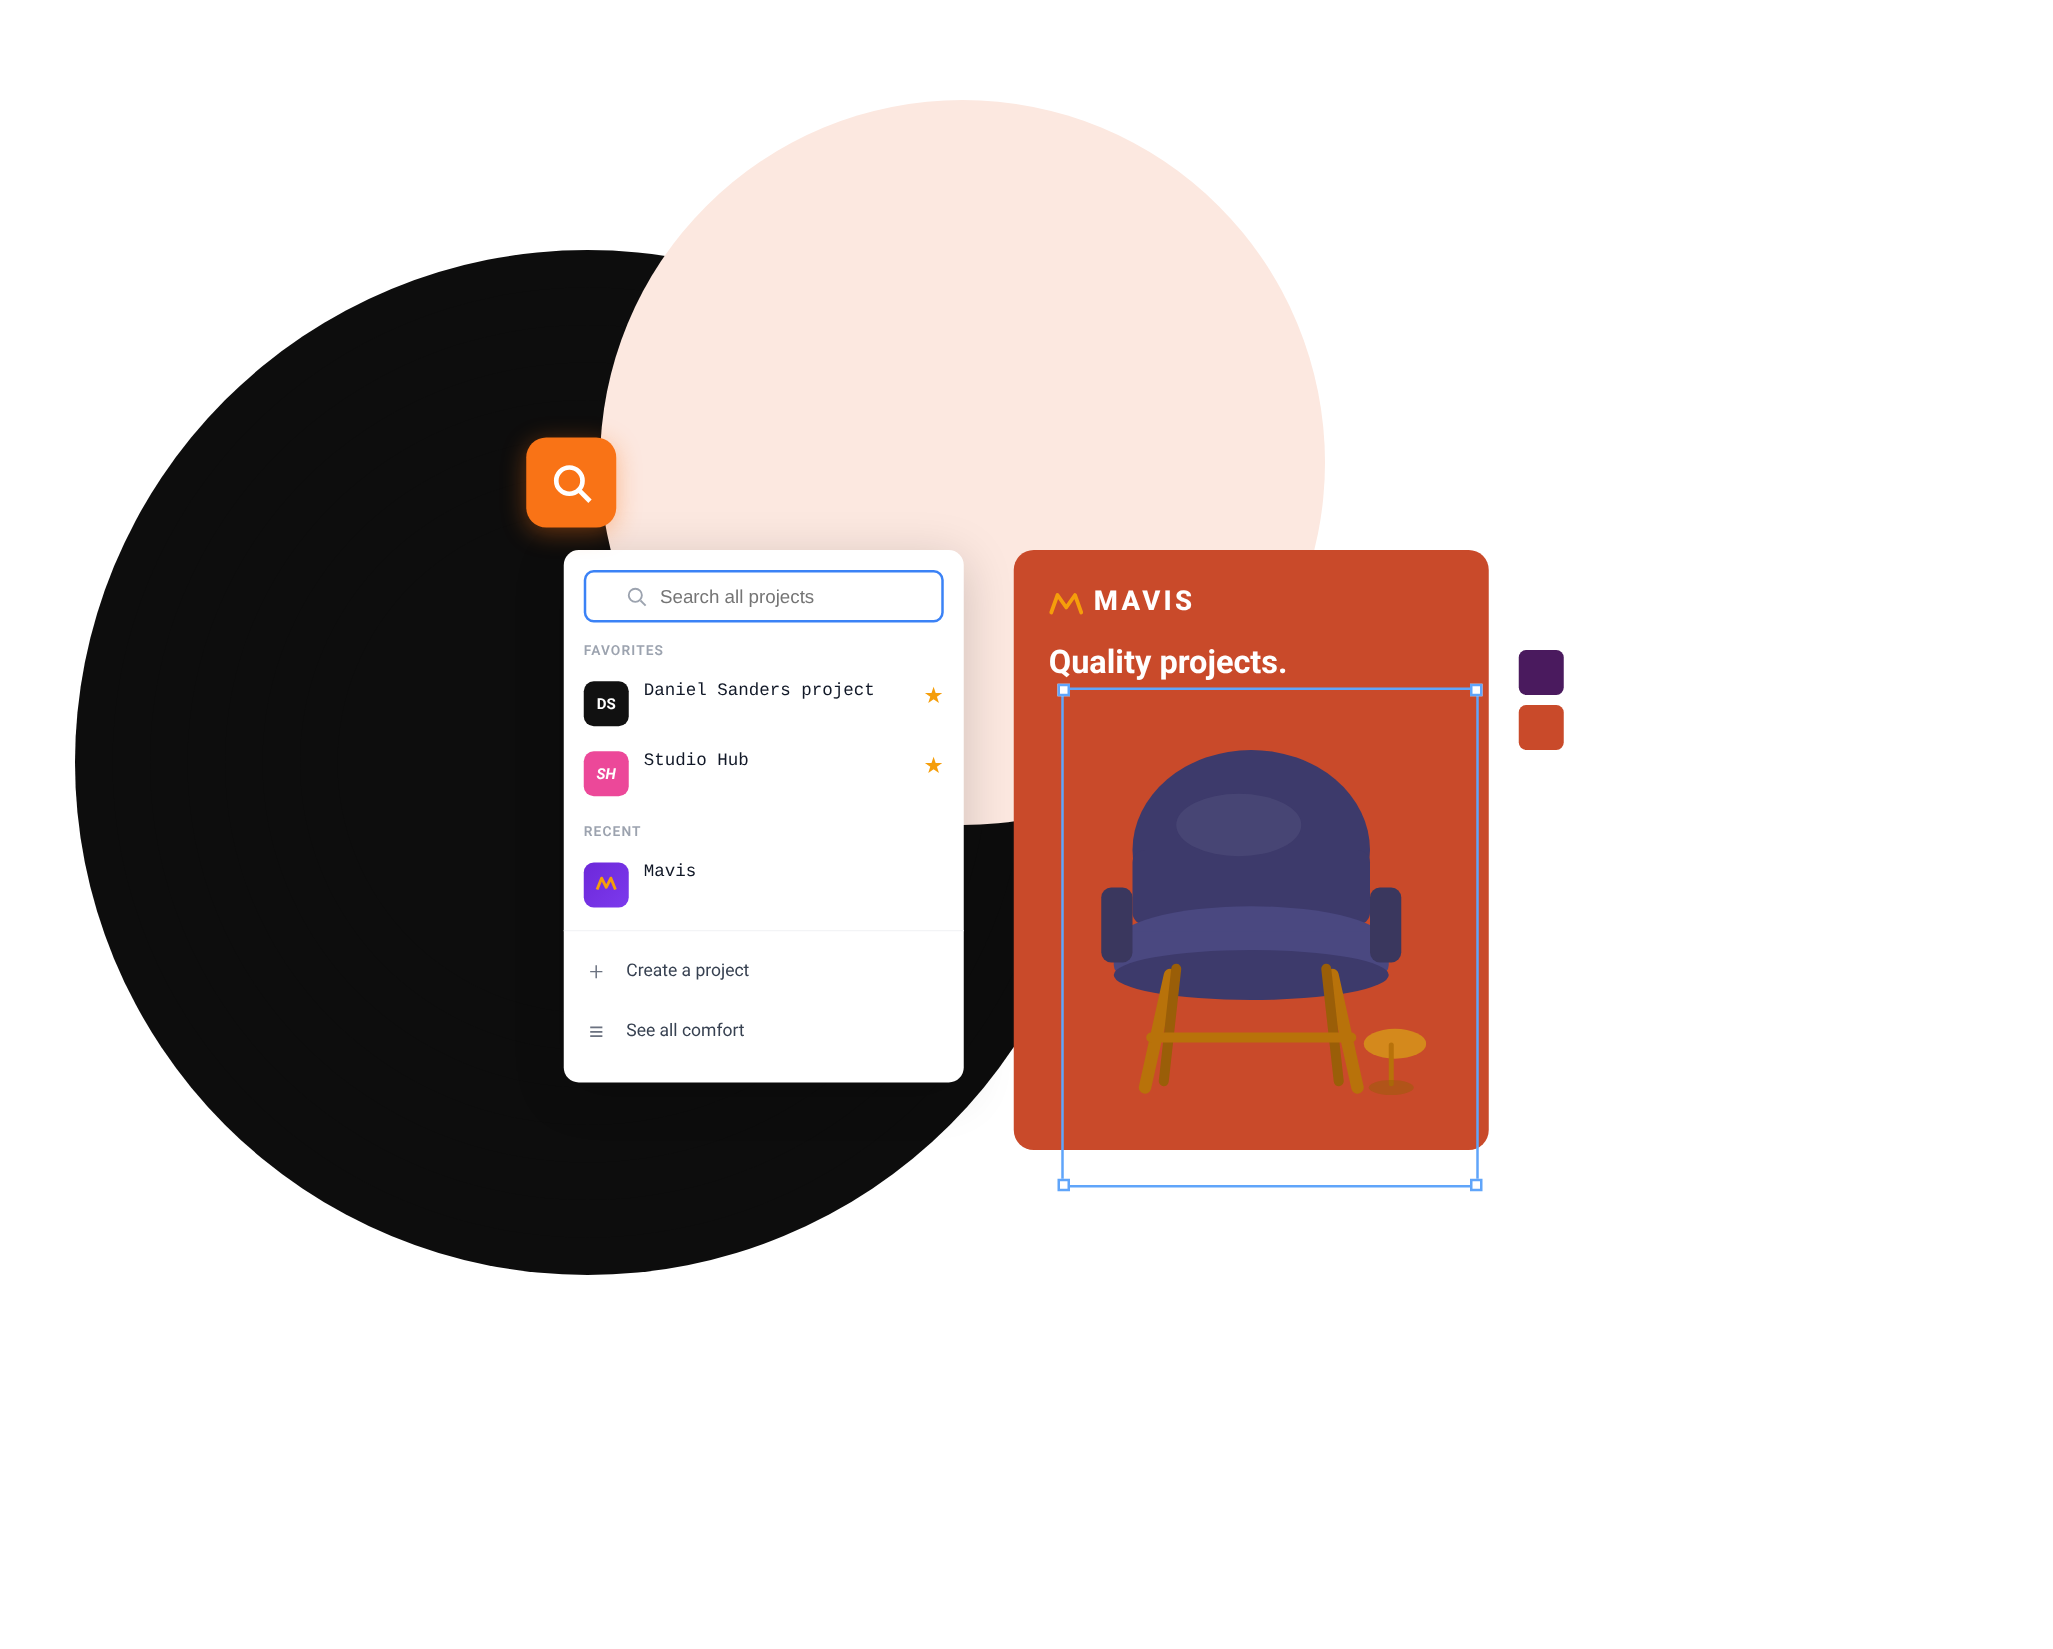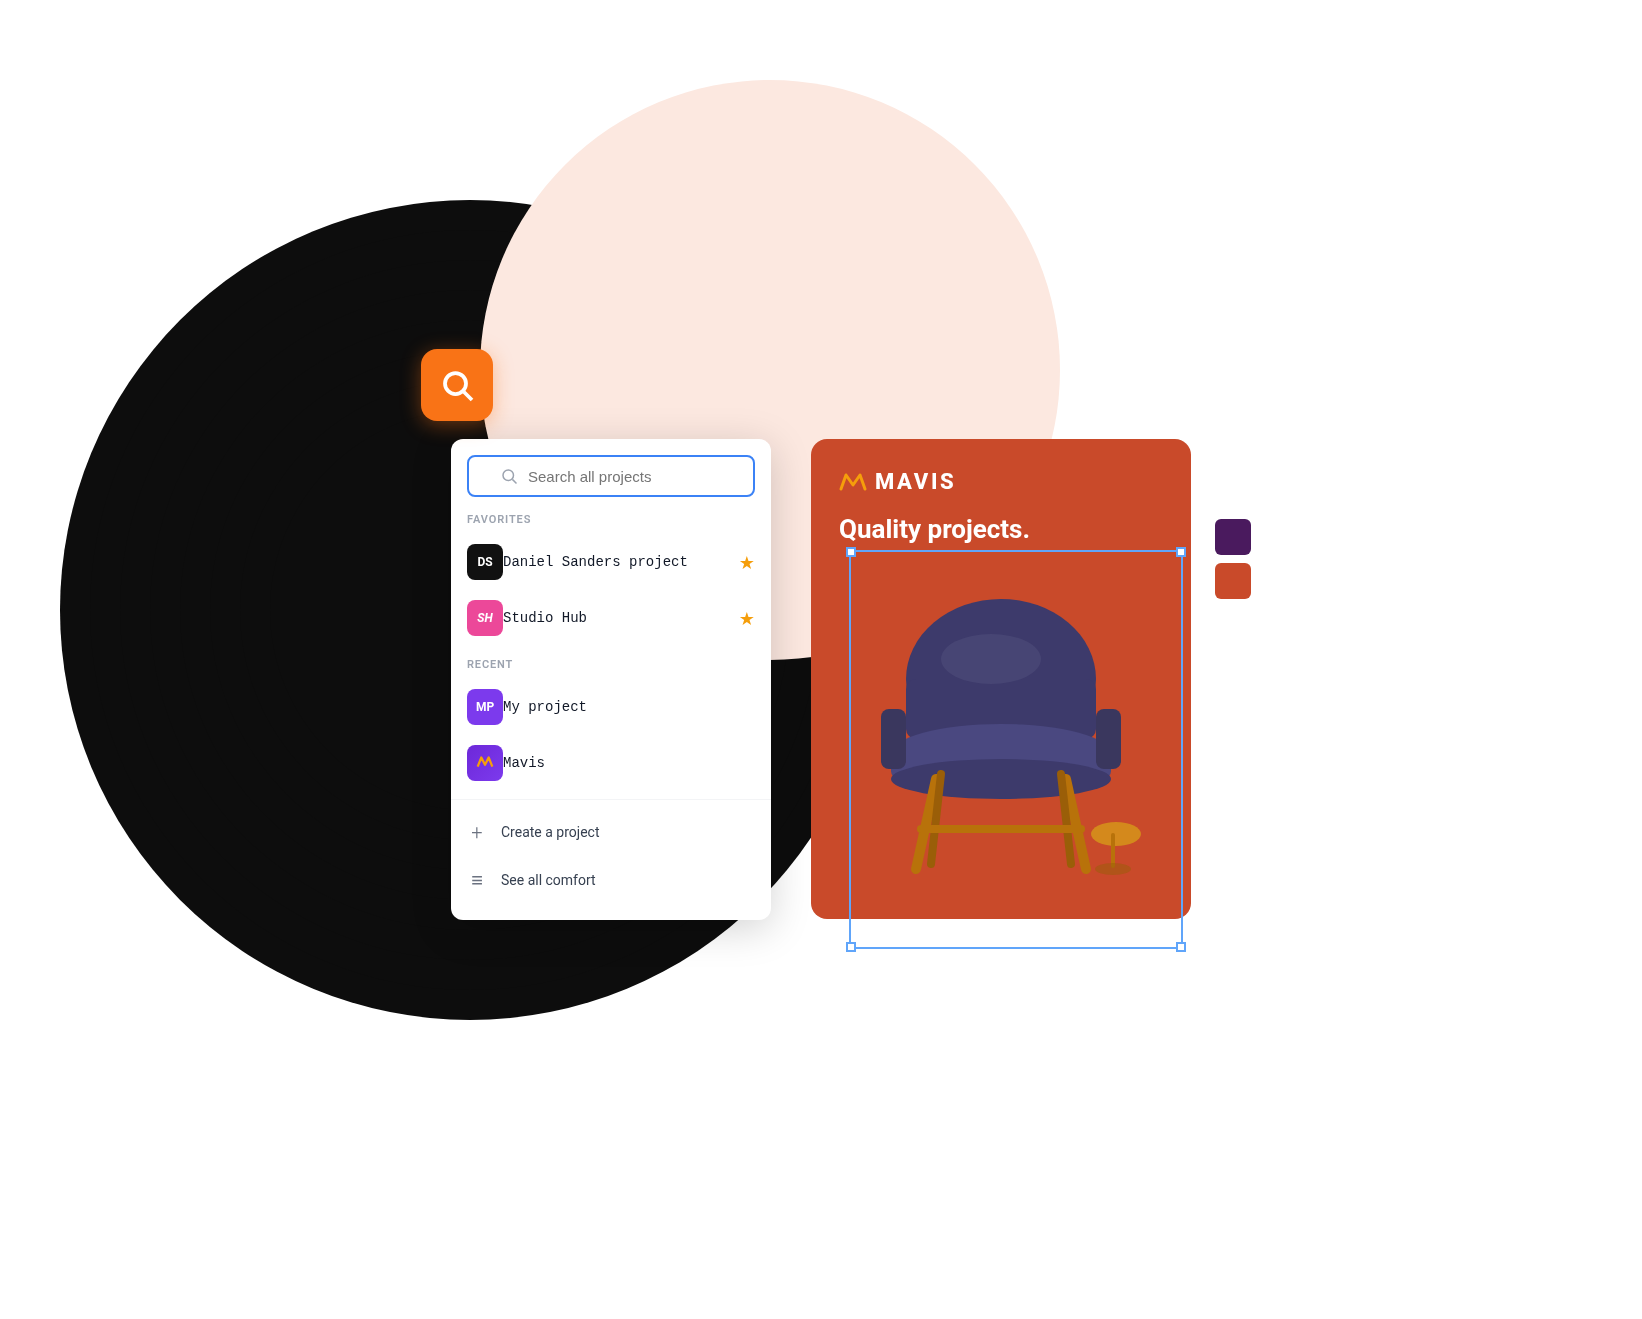--- a/index.html
+++ b/index.html
@@ -115,21 +115,21 @@
       font-size: 11px;
       font-weight: 600;
       color: #9ca3af;
       letter-spacing: 0.08em;
       text-transform: uppercase;
       padding: 0 16px 8px;
     }
 
     .project-item {
       display: flex;
-      align-items: center;
+      gap: 12px;
       padding: 10px 16px;
       cursor: pointer;
     }
 
     .project-avatar {
       width: 36px;
       height: 36px;
       border-radius: 8px;
       display: flex;
       align-items: center;
@@ -346,24 +346,20 @@
       </div>
 
       <div class="project-item">
         <div class="project-avatar avatar-sh">SH</div>
         <span class="project-name">Studio Hub</span>
         <span class="star-icon">★</span>
       </div>
 
       <div class="section-label" style="margin-top:12px;">RECENT</div>
 
-      <div class="project-item">
-        <div class="project-avatar avatar-mp">MP</div>
-        <span class="project-name">My project</span>
-      </div>
 
       <div class="project-item">
         <div class="project-avatar avatar-mavis" style="background: linear-gradient(135deg, #6d28d9, #7c3aed); padding: 4px;">
           <svg viewBox="0 0 24 24" width="22" height="22" fill="none">
             <polyline points="4,16 8,6 12,14 16,6 20,16" stroke="#f59e0b" stroke-width="2.5" fill="none" stroke-linejoin="round"></polyline>
           </svg>
         </div>
         <span class="project-name">Mavis</span>
       </div>
 

